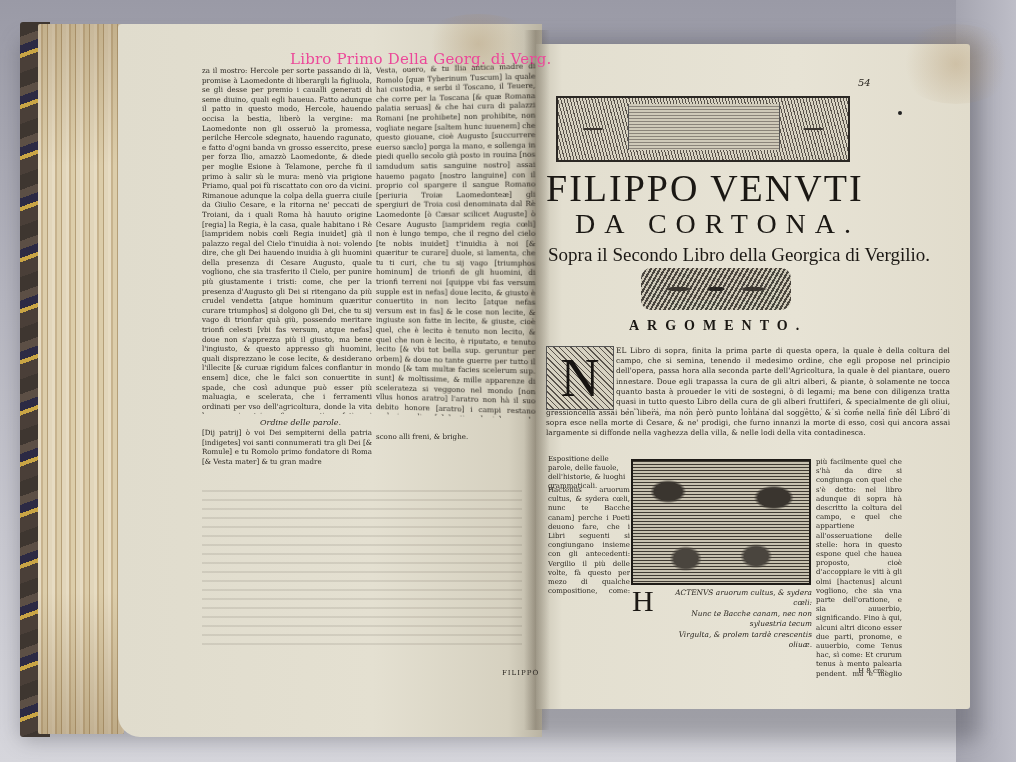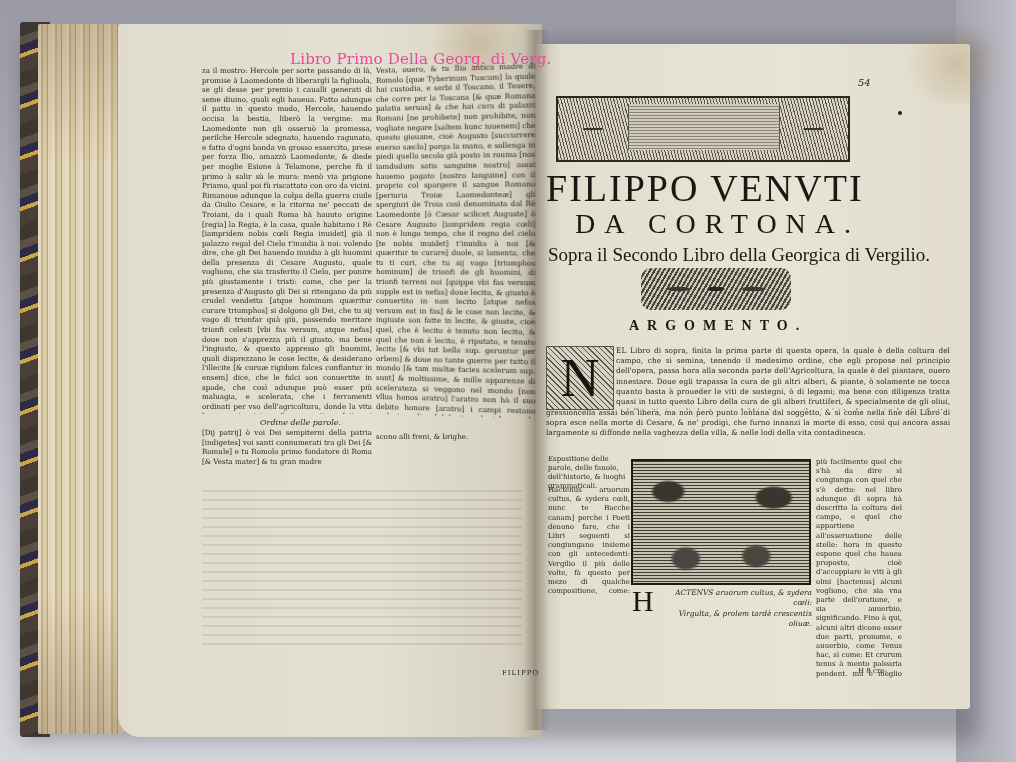--- a/index.html
+++ b/index.html
@@ -180,20 +180,21 @@
   </div>
 
 <div class="note-head">Espositione delle parole, delle fauole, dell'historie, &amp; luoghi grammaticali.</div>
 <div class="col col-note">
     <p>Hactenus aruorum cultus, &amp; sydera cœli, nunc te Bacche canam] perche i Poeti deuono fare, che i Libri seguenti si congiungano insieme con gli antecedenti: Vergilio il più delle volte, fà questo per mezo di qualche compositione, come: Te quoque magna Pales. &amp; in vn'altro luogo: Postquam res Asiæ. similmente: At regina graui iamdudum saucia cura. Vix fuerat lachrimans. In questo luogo per far il medesimo, vsa il colore retorico, quale alcuni chiamano Traditione, acciochè</p>
   </div>
 <div class="woodcut"></div>
 <div class="verse-initial">H</div>
 <div class="col verse">
   <p>ACTENVS aruorum cultus, &amp; sydera cœli:</p>
+  <p>Nunc te Bacche canam, nec non syluestria tecum</p>
   <p>Virgulta, &amp; prolem tardè crescentis oliuæ.</p>
 
 </div>
 <div class="col col-right-c">
     <p>più facilmente quel che s'hà da dire si congiunga con quel che s'è detto: nel libro adunque di sopra hà descritto la coltura del campo, e quel che appartiene all'osseruatione delle stelle: hora in questo espone quel che hauea proposto, cioè d'accoppiare le viti à gli olmi [hactenus] alcuni vogliono, che sia vna parte dell'oratione, e sia auuerbio, significando. Fino à qui, alcuni altri dicono esser due parti, pronome, e auuerbio, come Tenus hac, sì come: Et crurum tenus à mento palearia pendent. ma è meglio pigliarla per vna parte sola dell'oratione [&amp; sydera cœli] è la figura Pleonasmo, laquale si fà ogni volta, che il parlare si</p>
   </div>
 <div class="catchword-right">
   <span>H 8</span>
   <span style="">cre-</span>
 </div>

